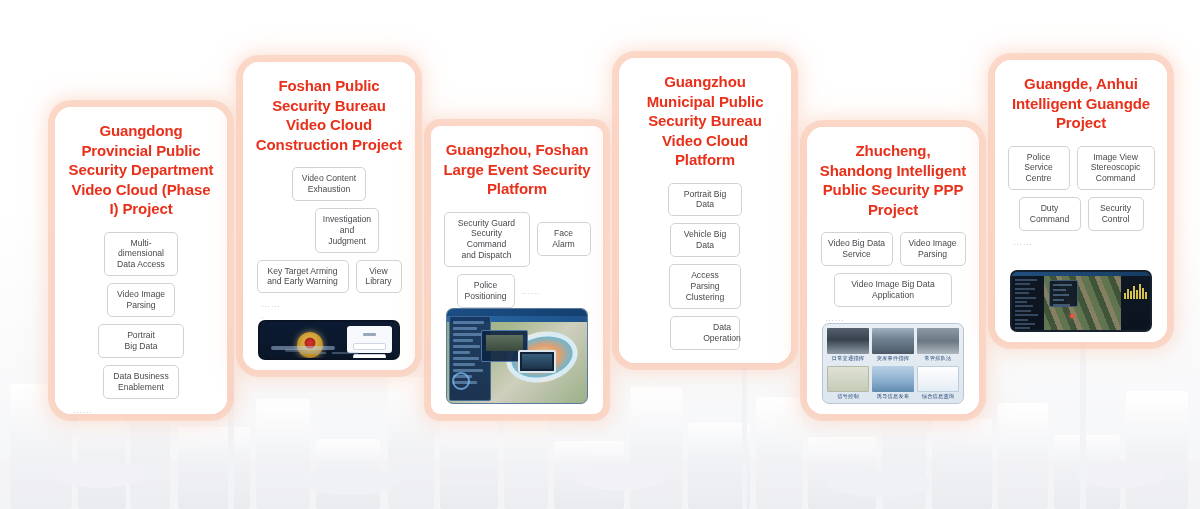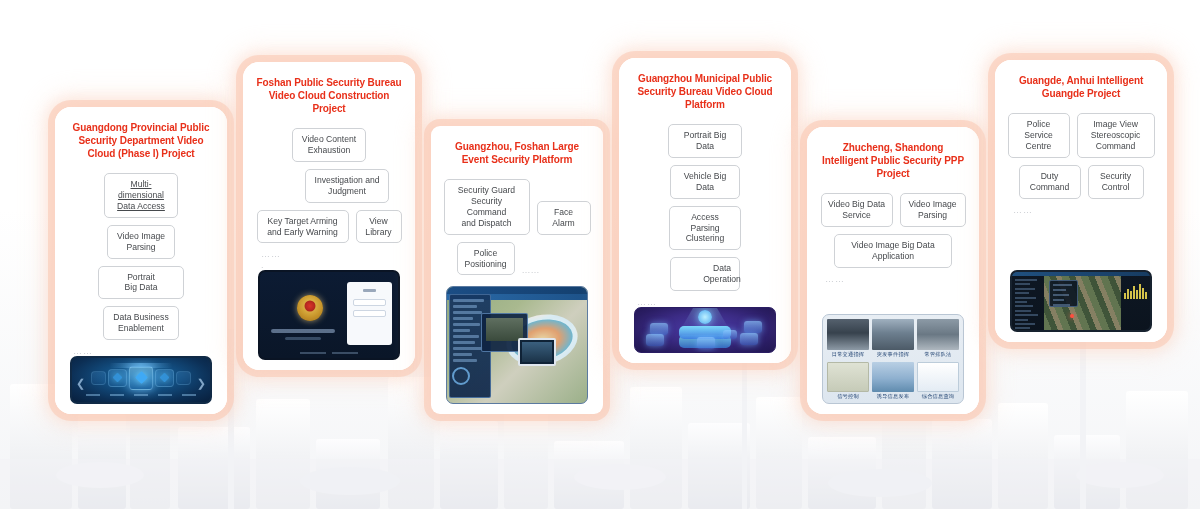--- a/index.html
+++ b/index.html
@@ -57,29 +57,29 @@
     flex-direction: column;
     align-items: center;
   }
 
   .card-title {
     color: #e8301a;
     font-weight: bold;
     text-align: center;
     line-height: 1.30;
     letter-spacing: -0.1px;
-    font-size: 10px;
+    font-size: 15px;
     width: 100%;
   }
 
   .tags {
     display: flex;
     flex-wrap: wrap;
     justify-content: center;
-    align-items: flex-end;
+    align-items: center;
     gap: 7px 7px;
     width: 100%;
     margin-top: 13px;
   }
 
   .tag {
     border: 1px solid #cfd2d6;
     border-radius: 5px;
     color: #46494d;
     background: #fff;
@@ -321,21 +321,21 @@
     </g>
   </svg>
 </div>
 
 <div id="cards">
 
   <div class="card" style="left:55px; top:107px; width:172px; height:307px;">
     <div class="card-inner">
       <div class="card-title">Guangdong Provincial Public Security Department Video Cloud (Phase I) Project</div>
       <div class="tags">
-        <div class="tag" style="width:74px;text-decoration:underline;">Multi-dimensional
+        <div class="tag" style="width:74px;">Multi-dimensional
 Data Access</div>
         <div class="tag" style="width:68px;">Video Image
 Parsing</div>
         <div class="tag" style="width:86px;">Portrait
 Big Data</div>
         <div class="tag" style="width:76px;">Data Business
 Enablement</div>
       </div>
       <div class="ellipsis">……</div>
       <div class="shot shot-blue" style="height:118px; margin-bottom:10px;">
@@ -365,21 +365,21 @@
       </div>
     </div>
   </div>
 
   <div class="card" style="left:243px; top:62px; width:172px; height:308px;">
     <div class="card-inner">
       <div class="card-title">Foshan Public Security Bureau Video Cloud Construction Project</div>
       <div class="tags">
         <div class="tag" style="width:74px;">Video Content
 Exhaustion</div>
-        <div class="tag" style="width:84px;margin-left:36px;">Investigation and
+        <div class="tag" style="width:64px;margin-left:36px;">Investigation and
 Judgment</div>
         <div class="tag" style="width:92px;">Key Target Arming
 and Early Warning</div>
         <div class="tag" style="width:46px;">View
 Library</div>
       </div>
       <div class="ellipsis">……</div>
       <div class="dot-mark">.</div>
       <div class="shot shot-dark" style="height:90px; margin-bottom:10px;">
         <div class="login-left"></div>

